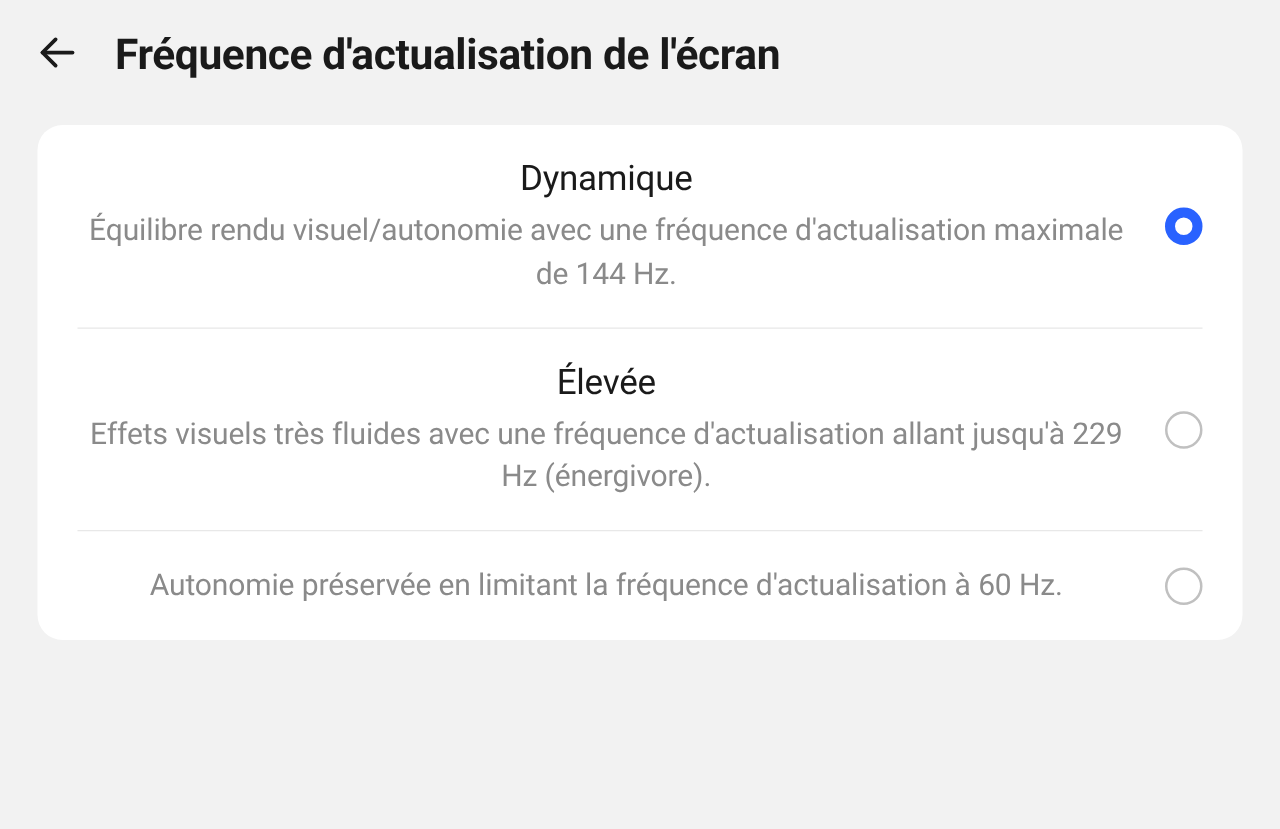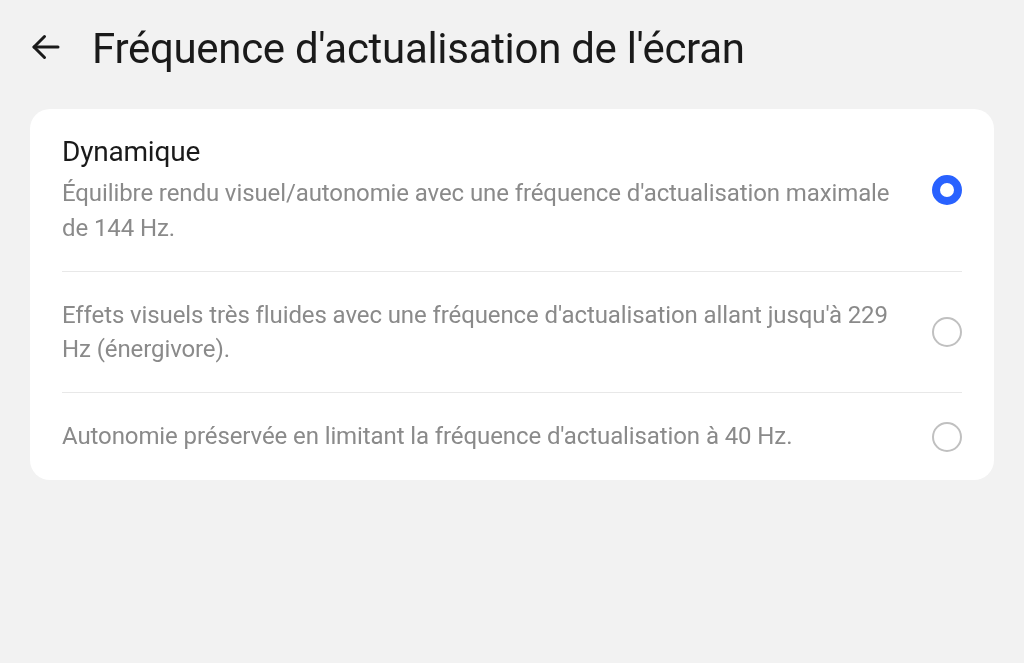--- a/index.html
+++ b/index.html
@@ -24,22 +24,22 @@
       cursor: pointer;
       display: flex;
       align-items: center;
       justify-content: center;
     }
     .back-button svg {
       width: 36px;
       height: 36px;
     }
     .page-title {
-      font-size: 42px;
-      font-weight: 400;
+      font-size: 34px;
+      font-weight: 700;
       color: #1a1a1a;
       letter-spacing: -0.3px;
     }
     .card {
       background-color: #ffffff;
       margin: 16px 30px 0 30px;
       border-radius: 20px;
       overflow: hidden;
     }
     .option {
@@ -54,20 +54,21 @@
       position: absolute;
       bottom: 0;
       left: 32px;
       right: 32px;
       height: 1px;
       background-color: #e8e8e8;
     }
     .option-content {
       flex: 1;
       padding-right: 24px;
+      text-align: center;
     }
     .option-title {
       font-size: 28px;
       font-weight: 400;
       color: #1a1a1a;
       margin-bottom: 8px;
       letter-spacing: -0.2px;
     }
     .option-description {
       font-size: 24px;
@@ -110,24 +111,25 @@
   <div class="option">
     <div class="option-content">
       <div class="option-title">Dynamique</div>
       <div class="option-description">Équilibre rendu visuel/autonomie avec une fréquence d'actualisation maximale de 144 Hz.</div>
     </div>
     <div class="radio selected"></div>
   </div>
 
   <div class="option">
     <div class="option-content">
+      <div class="option-title">Élevée</div>
       <div class="option-description">Effets visuels très fluides avec une fréquence d'actualisation allant jusqu'à 229 Hz (énergivore).</div>
     </div>
     <div class="radio unselected"></div>
   </div>
 
   <div class="option">
     <div class="option-content">
-      <div class="option-description">Autonomie préservée en limitant la fréquence d'actualisation à 40 Hz.</div>
+      <div class="option-description">Autonomie préservée en limitant la fréquence d'actualisation à 60 Hz.</div>
     </div>
     <div class="radio unselected"></div>
   </div>
 </div>
 
 </body></html>

